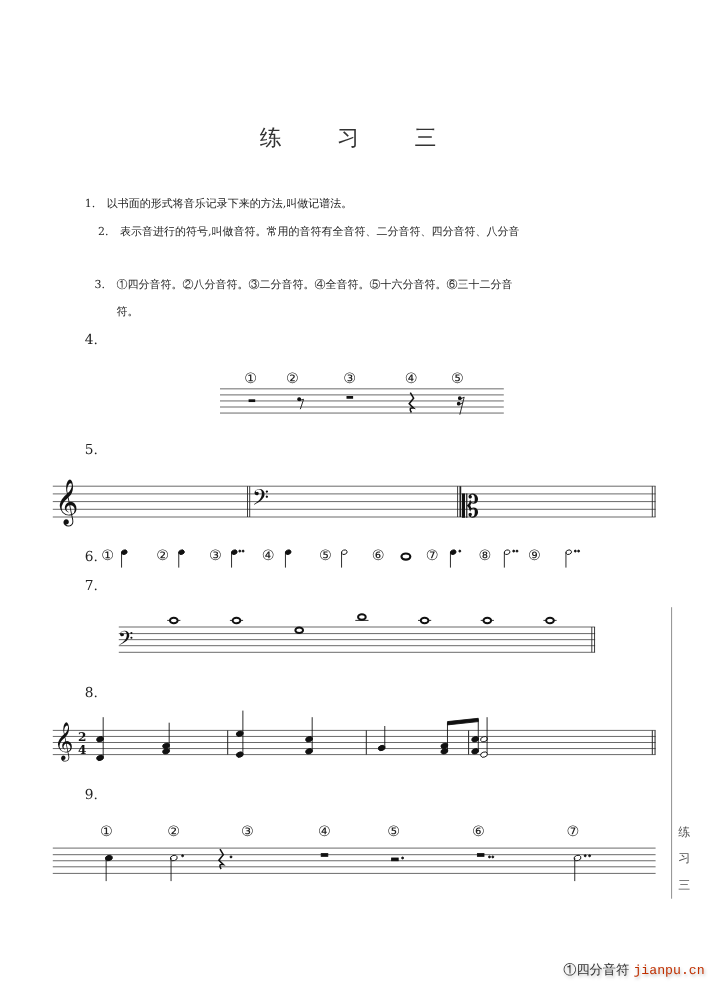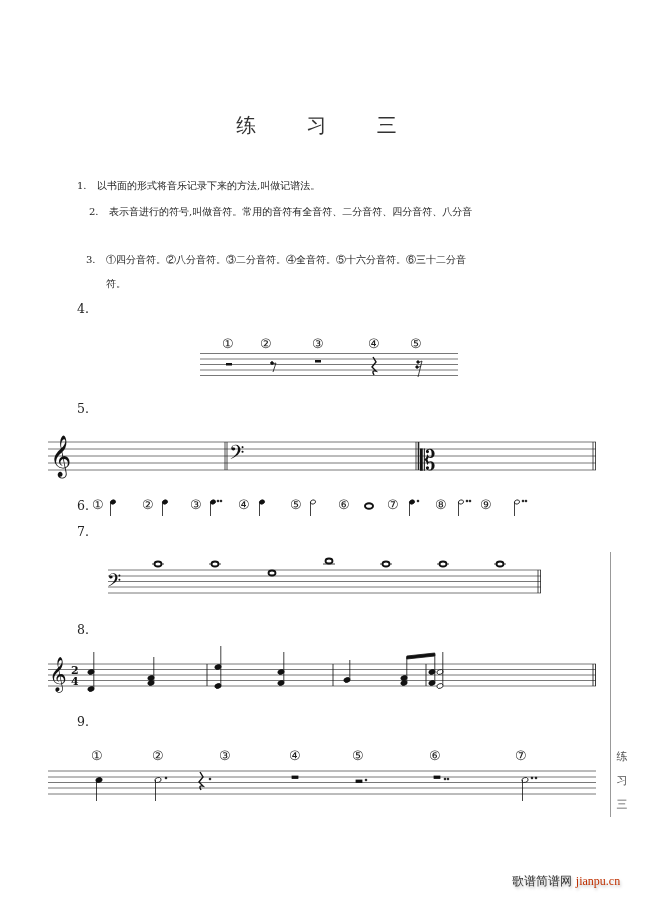--- a/index.html
+++ b/index.html
@@ -8,21 +8,21 @@
   .title{left:0;width:645px;top:112px;text-align:center;font-size:20px;letter-spacing:22px;color:#333;padding-left:10px;box-sizing:border-box;}
   .para{font-size:10px;line-height:24px;color:#222;}
   .num{display:inline-block;width:20px;}
   .indent{padding-left:20px;}
   .label{font-size:12.5px;color:#222;}
   .circ{font-size:13px;color:#222;}
   svg{position:absolute;overflow:visible;}
   .sideline{left:610px;top:552px;width:1px;height:265px;background:#999;}
   .sidetext{left:614px;top:745px;width:16px;font-size:11px;line-height:24px;color:#555;text-align:center;}
   .watermark{left:512px;top:873px;font-size:12px;color:#333;text-shadow:1px 2px 3px #bbb;}
-  .watermark .wm-url{color:#c03000;font-family:Liberation Serif, serif;}
+  .watermark .wm-url{color:#c03000;font-family:Liberation Mono, monospace;}
 </style>
 </head>
 <body>
 
 <div class="abs title">练 习 三</div>
 
 <div class="abs para" style="left:77px;top:174px;">
   <span class="num">1.</span><span>以书面的形式将音乐记录下来的方法,叫做记谱法。</span>
 </div>
 
@@ -339,15 +339,15 @@
 </svg>
 
 <div class="abs sideline"></div>
 <div class="abs sidetext">
   <div>练</div>
   <div>习</div>
   <div>三</div>
 </div>
 
 <div class="abs watermark">
-  <span>歌谱简谱网</span>
+  <span>①四分音符</span>
   <span class="wm-url">jianpu.cn</span>
 </div>
 
 </body></html>

